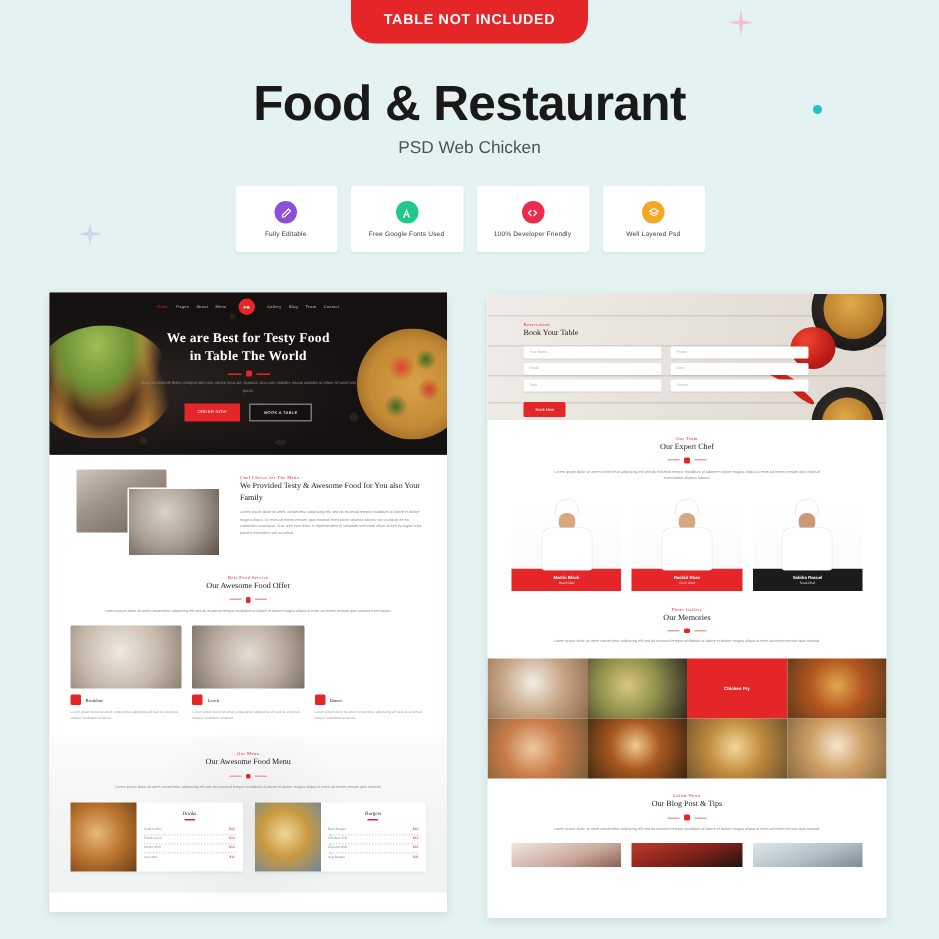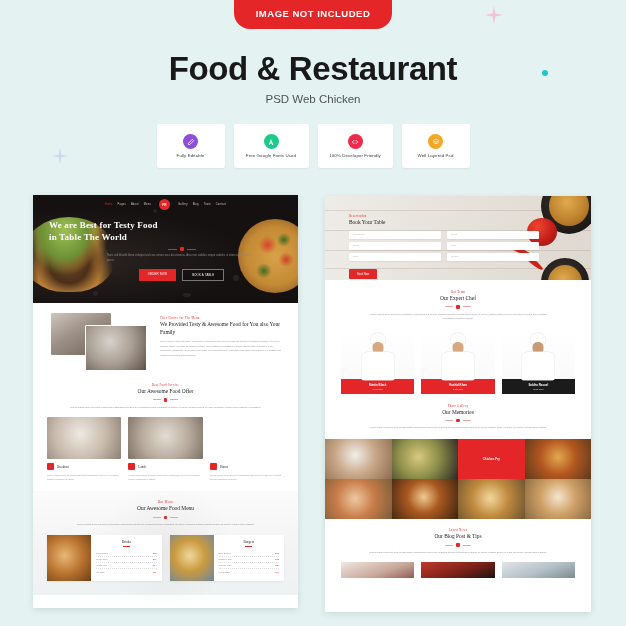--- a/index.html
+++ b/index.html
@@ -115,21 +115,21 @@
   .pizza {
     position: absolute; right: -14px; top: 24px; width: 74px; height: 74px;
     border-radius: 50%;
     background:
       radial-gradient(circle at 40% 35%, #d8432c 0%, rgba(0,0,0,0) 14%),
       radial-gradient(circle at 65% 55%, #cf4029 0%, rgba(0,0,0,0) 12%),
       radial-gradient(circle at 35% 70%, #3f6b22 0%, rgba(0,0,0,0) 11%),
       radial-gradient(circle at 62% 28%, #3f6b22 0%, rgba(0,0,0,0) 10%),
       radial-gradient(circle at 50% 50%, #d8a247 0%, #c48a35 55%, #8a5a22 88%);
   }
-  .hero-copy { position: absolute; top: 24px; left: 16px; width: 100%; }
+  .hero-copy { position: absolute; top: 24px; left: 0; width: 100%; text-align: center; }
   .hero-h1 {
     color: #fff; font-size: 9px; font-weight: bold; line-height: 1.35;
     font-family: "Liberation Serif", serif; letter-spacing: .2px;
   }
   .hero-divider { display:flex; align-items:center; justify-content:center; gap:3px; margin:4px 0 3px; }
   .hero-divider .bar { width: 9px; height: 1px; background: #e52629; }
   .hero-divider .mini { width: 4px; height: 4px; background: #e52629; border-radius: 1px; }
   .hero-p { color: #8f8985; font-size: 2.7px; line-height: 1.7; padding: 0 58px; }
   .hero-btns { margin-top: 6px; display: flex; justify-content: center; gap: 6px; }
   .hbtn { font-size: 2.8px; padding: 3px 9px; color: #fff; letter-spacing: .2px; }
@@ -254,21 +254,21 @@
     </svg>
 </div>
 <div class="spark" style="left:51px; top:147px;">
   <svg width="18" height="18" viewBox="0 0 20 20">
       <path d="M10 1 L11.4 8.6 L19 10 L11.4 11.4 L10 19 L8.6 11.4 L1 10 L8.6 8.6 Z" fill="#ccd7ee"></path>
     </svg>
 </div>
 <div class="dot" style="left:542px; top:70px; width:6px; height:6px; background:#23c4c4;"></div>
 
 <div class="badge-wrap">
-  <div class="badge">IMAGE NOT INCLUDED</div>
+  <div class="badge">TABLE NOT INCLUDED</div>
 </div>
 
 <div class="title">Food &amp; Restaurant</div>
 <div class="subtitle">PSD Web Chicken</div>
 
 <div class="features">
 
   <div class="feature">
     <div class="f-ico" style="background:#8d4ed8;">
       <svg width="8" height="8" viewBox="0 0 24 24" fill="none" stroke="#fff" stroke-width="2.4">

